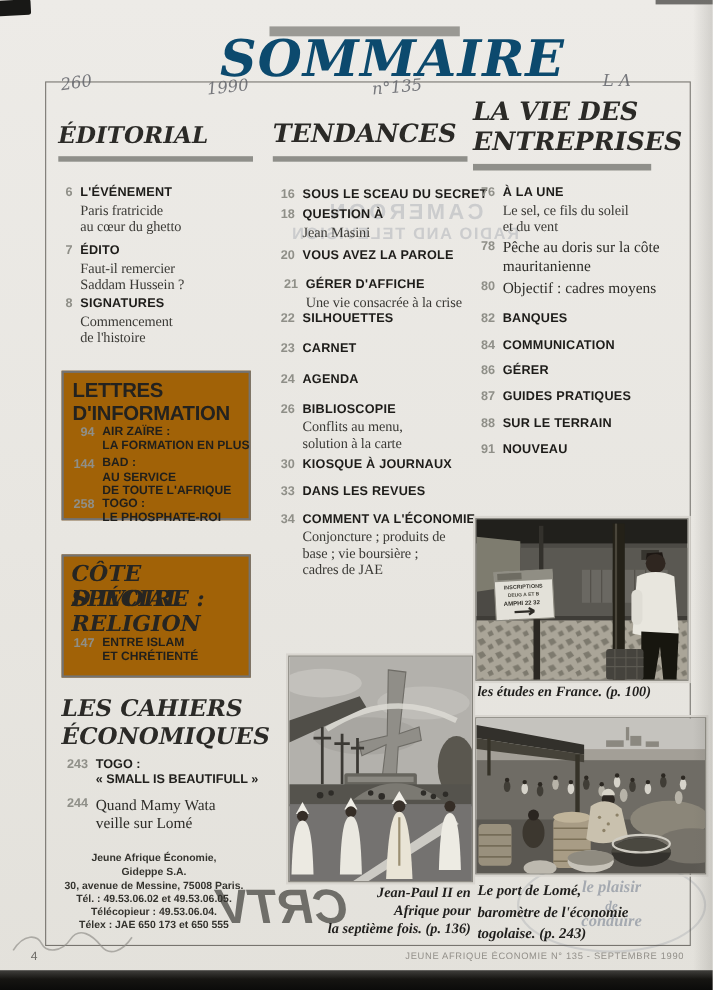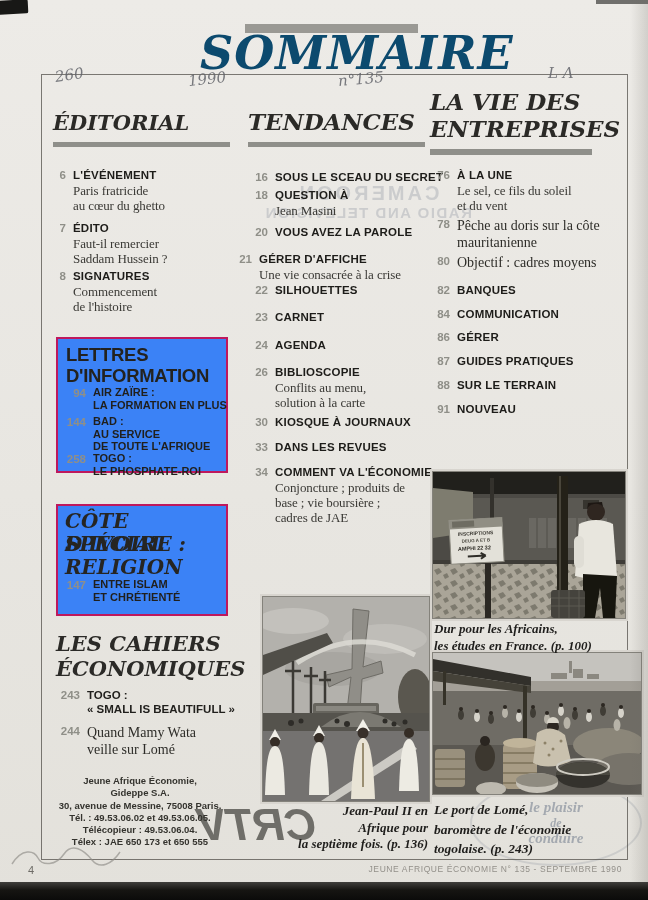--- a/index.html
+++ b/index.html
@@ -22,21 +22,21 @@
   .entry{position:absolute;display:flex;gap:7px;z-index:2;white-space:nowrap}
   .num{font:bold 11.5px "Liberation Sans",sans-serif;color:#8f8f88;text-align:right;flex:0 0 auto;line-height:14px}
   .n16{width:16px}.n20{width:20px}.n26{width:26px}
   .tblock{display:flex;flex-direction:column}
   .rub{font:bold 11.5px "Liberation Sans",sans-serif;color:#1d1c19;letter-spacing:.2px;line-height:14px;margin-bottom:1px}
   .dline{font:13px "Liberation Serif",serif;color:#3a3935;line-height:15px;letter-spacing:-.1px}
   .sline{font:14px "Liberation Serif",serif;color:#2d2c28;line-height:17px}
   .bline{font:bold 11px "Liberation Sans",sans-serif;color:#201f1c;line-height:12.5px}
   .bline2{font:bold 11.5px "Liberation Sans",sans-serif;color:#201f1c;line-height:14px}
   
-  .box{position:absolute;background:#3b82f6;border:2px solid #be185d;z-index:2}
+  .box{position:absolute;background:#a16207;border:2px solid #737373;z-index:2}
   .boxtitle{font:bold 18.5px "Liberation Sans",sans-serif;color:#23221f;line-height:21px;letter-spacing:-.3px}
   .boxtitle-serif{font:bold italic 20px "DejaVu Serif",serif;color:#262522;line-height:23px}
   
   .address{left:40px;top:775px;width:200px;text-align:center;z-index:2}
   .aline{font:bold 9.5px "Liberation Sans",sans-serif;color:#34332e;line-height:12.3px}
   
   .cap{position:absolute;z-index:4}
   .capline{font:bold italic 13px "Liberation Serif",serif;color:#1f1e1c;line-height:16.5px}
   .cap3 .capline{line-height:19.5px;font-size:13.5px}
   
@@ -194,21 +194,21 @@
   <span class="num n20">18</span>
   <span class="tblock">
     <span class="rub">QUESTION À</span>
     <span class="dline">Jean Masini</span>
   </span>
 </div>
 <div class="entry" style="left:248px;top:225px">
   <span class="num n20">20</span>
   <span class="rub">VOUS AVEZ LA PAROLE</span>
 </div>
-<div class="entry" style="left:232px;top:252px">
+<div class="entry" style="left:251px;top:252px">
   <span class="num n20">21</span>
   <span class="tblock">
     <span class="rub">GÉRER D'AFFICHE</span>
     <span class="dline">Une vie consacrée à la crise</span>
   </span>
 </div>
 <div class="entry" style="left:248px;top:283px">
   <span class="num n20">22</span>
   <span class="rub">SILHOUETTES</span>
 </div>
@@ -330,21 +330,20 @@
     <path d="M154,38 a9,8 0 0 1 16,-3 l-1,-5 l-14,1 z" fill="#1d1713"></path>
     <path d="M146,52 q17,-8 34,0 l4,52 q-21,6 -42,0 z" fill="#e8e6de"></path>
     <rect x="141" y="64" width="10" height="32" rx="5" fill="#dfddd5"></rect>
     <path d="M150,102 l34,2 l-2,42 h-12 l-3,-30 l-5,30 h-12 z" fill="#17160f"></path>
   </g>
   <rect x="118" y="118" width="34" height="28" rx="3" fill="#45433d"></rect>
   <path d="M118,126 h34 M118,134 h34 M126,118 v28 M136,118 v28 M146,118 v28" stroke="#5c5a52" stroke-width="1"></path>
 </svg>
 </div>
 <div class="cap" style="left:434px;top:621px">
-  <div class="capline">Dur pour les Africains,</div>
   <div class="capline">les études en France. (p. 100)</div>
 </div>
 
 <div class="photo" style="left:262px;top:596px;width:166px;height:204px">
 <svg width="166" height="204" viewBox="0 0 166 204">
   <rect width="166" height="204" fill="#b3b1ac"></rect>
   <ellipse cx="30" cy="24" rx="36" ry="13" fill="#c3c1bc"></ellipse>
   <ellipse cx="122" cy="42" rx="42" ry="15" fill="#bfbdb8"></ellipse>
   <ellipse cx="70" cy="72" rx="48" ry="17" fill="#a8a6a1"></ellipse>
   <path d="M90,12 L106,14 L100,70 L118,64 L120,76 L99,82 L96,130 L82,130 L88,80 L66,90 L63,78 L89,72 Z" fill="#908e88" stroke="#6e6c66" stroke-width="1"></path>

